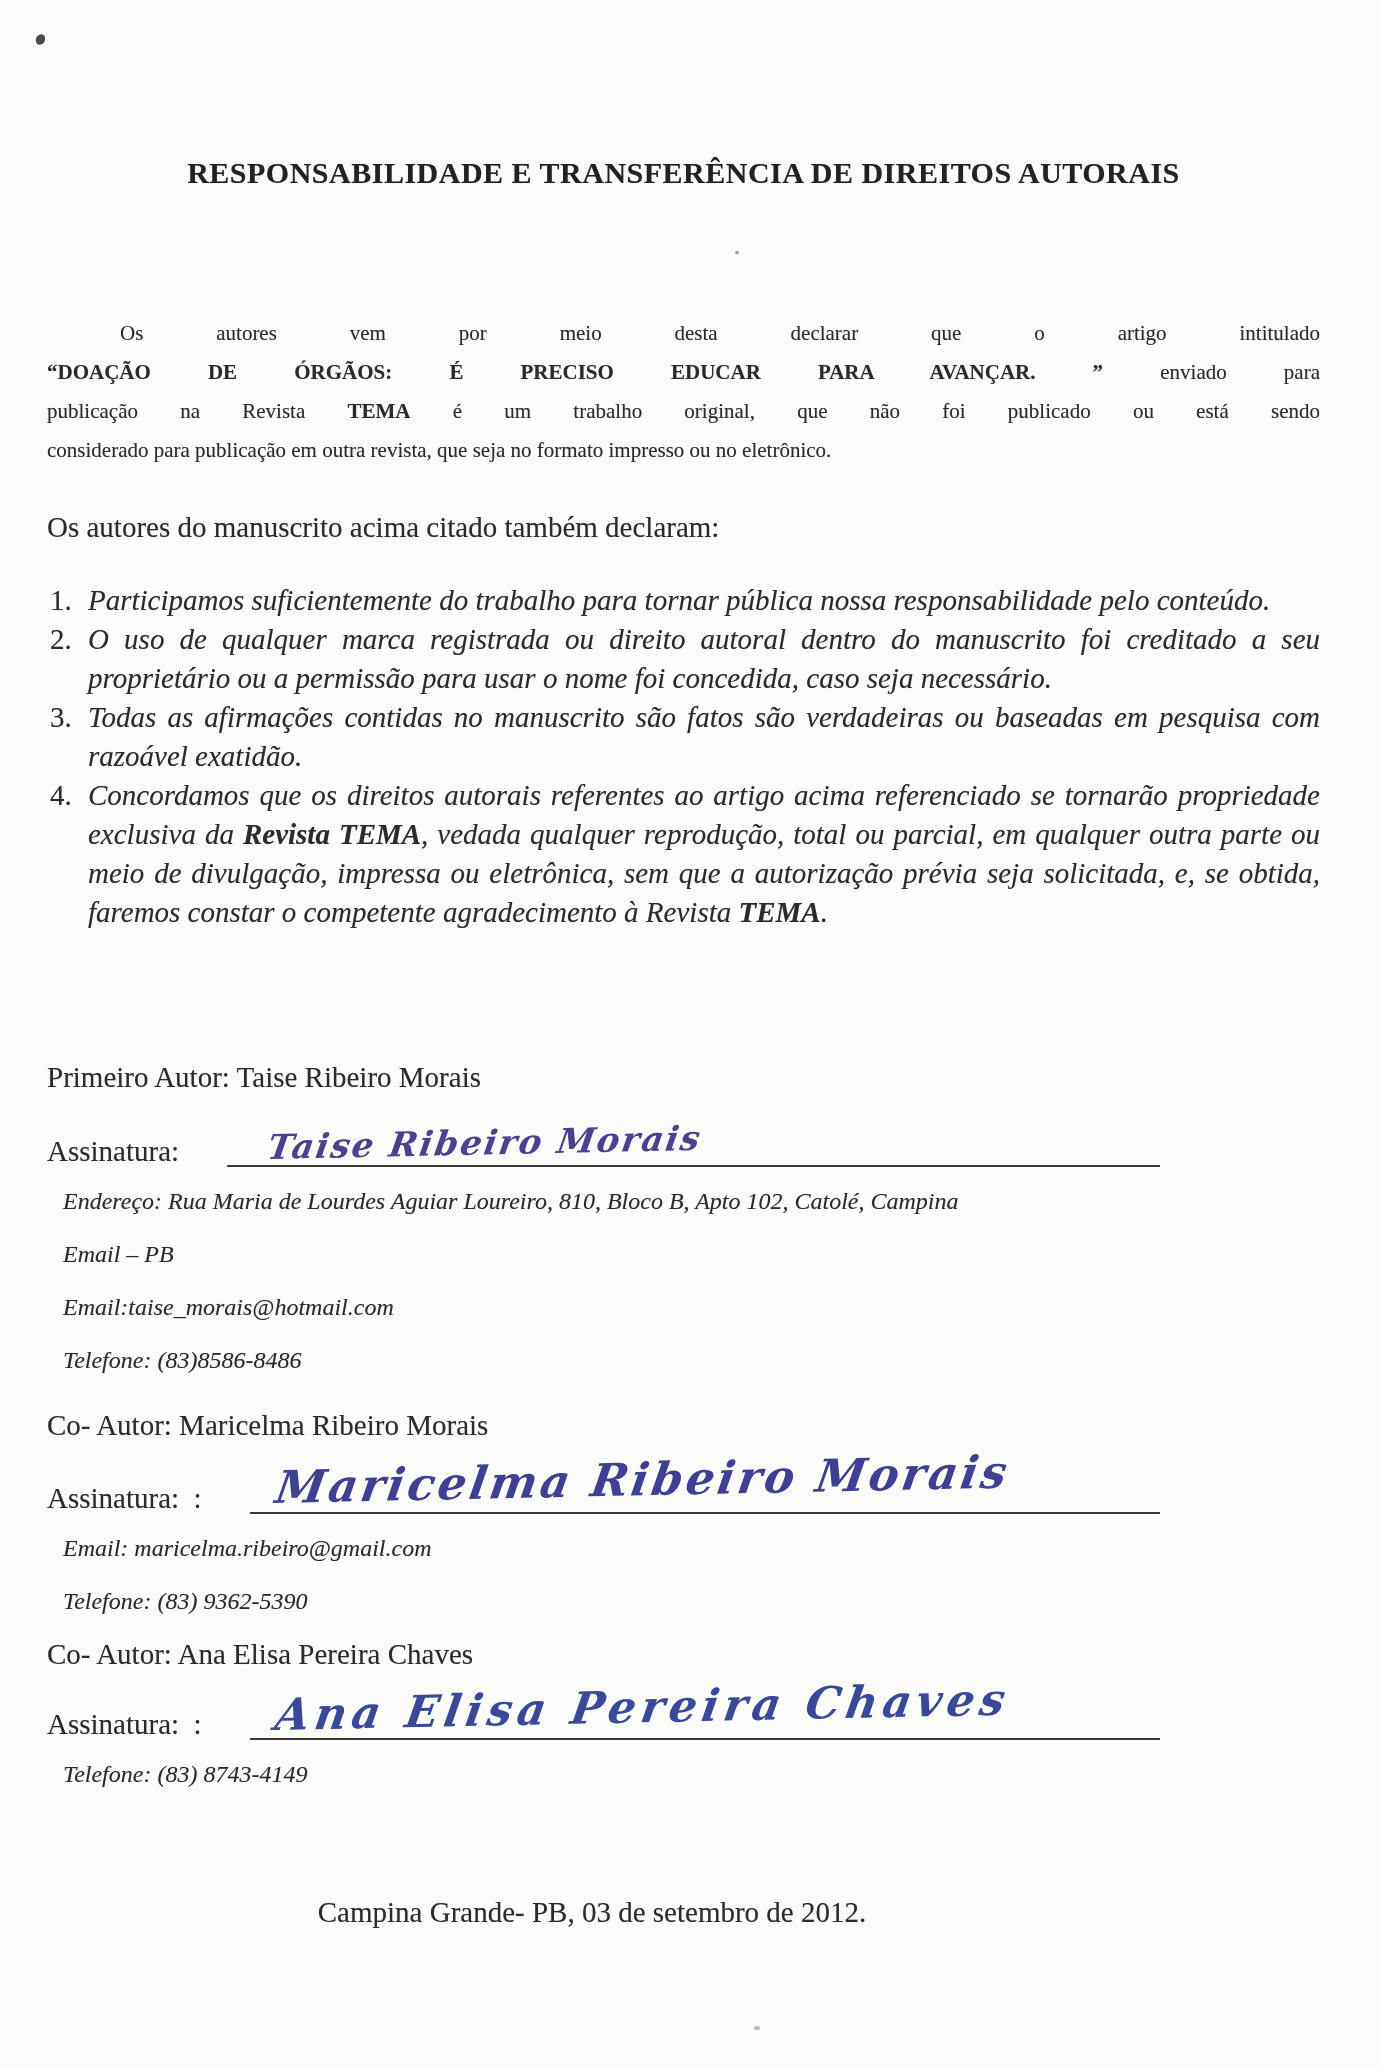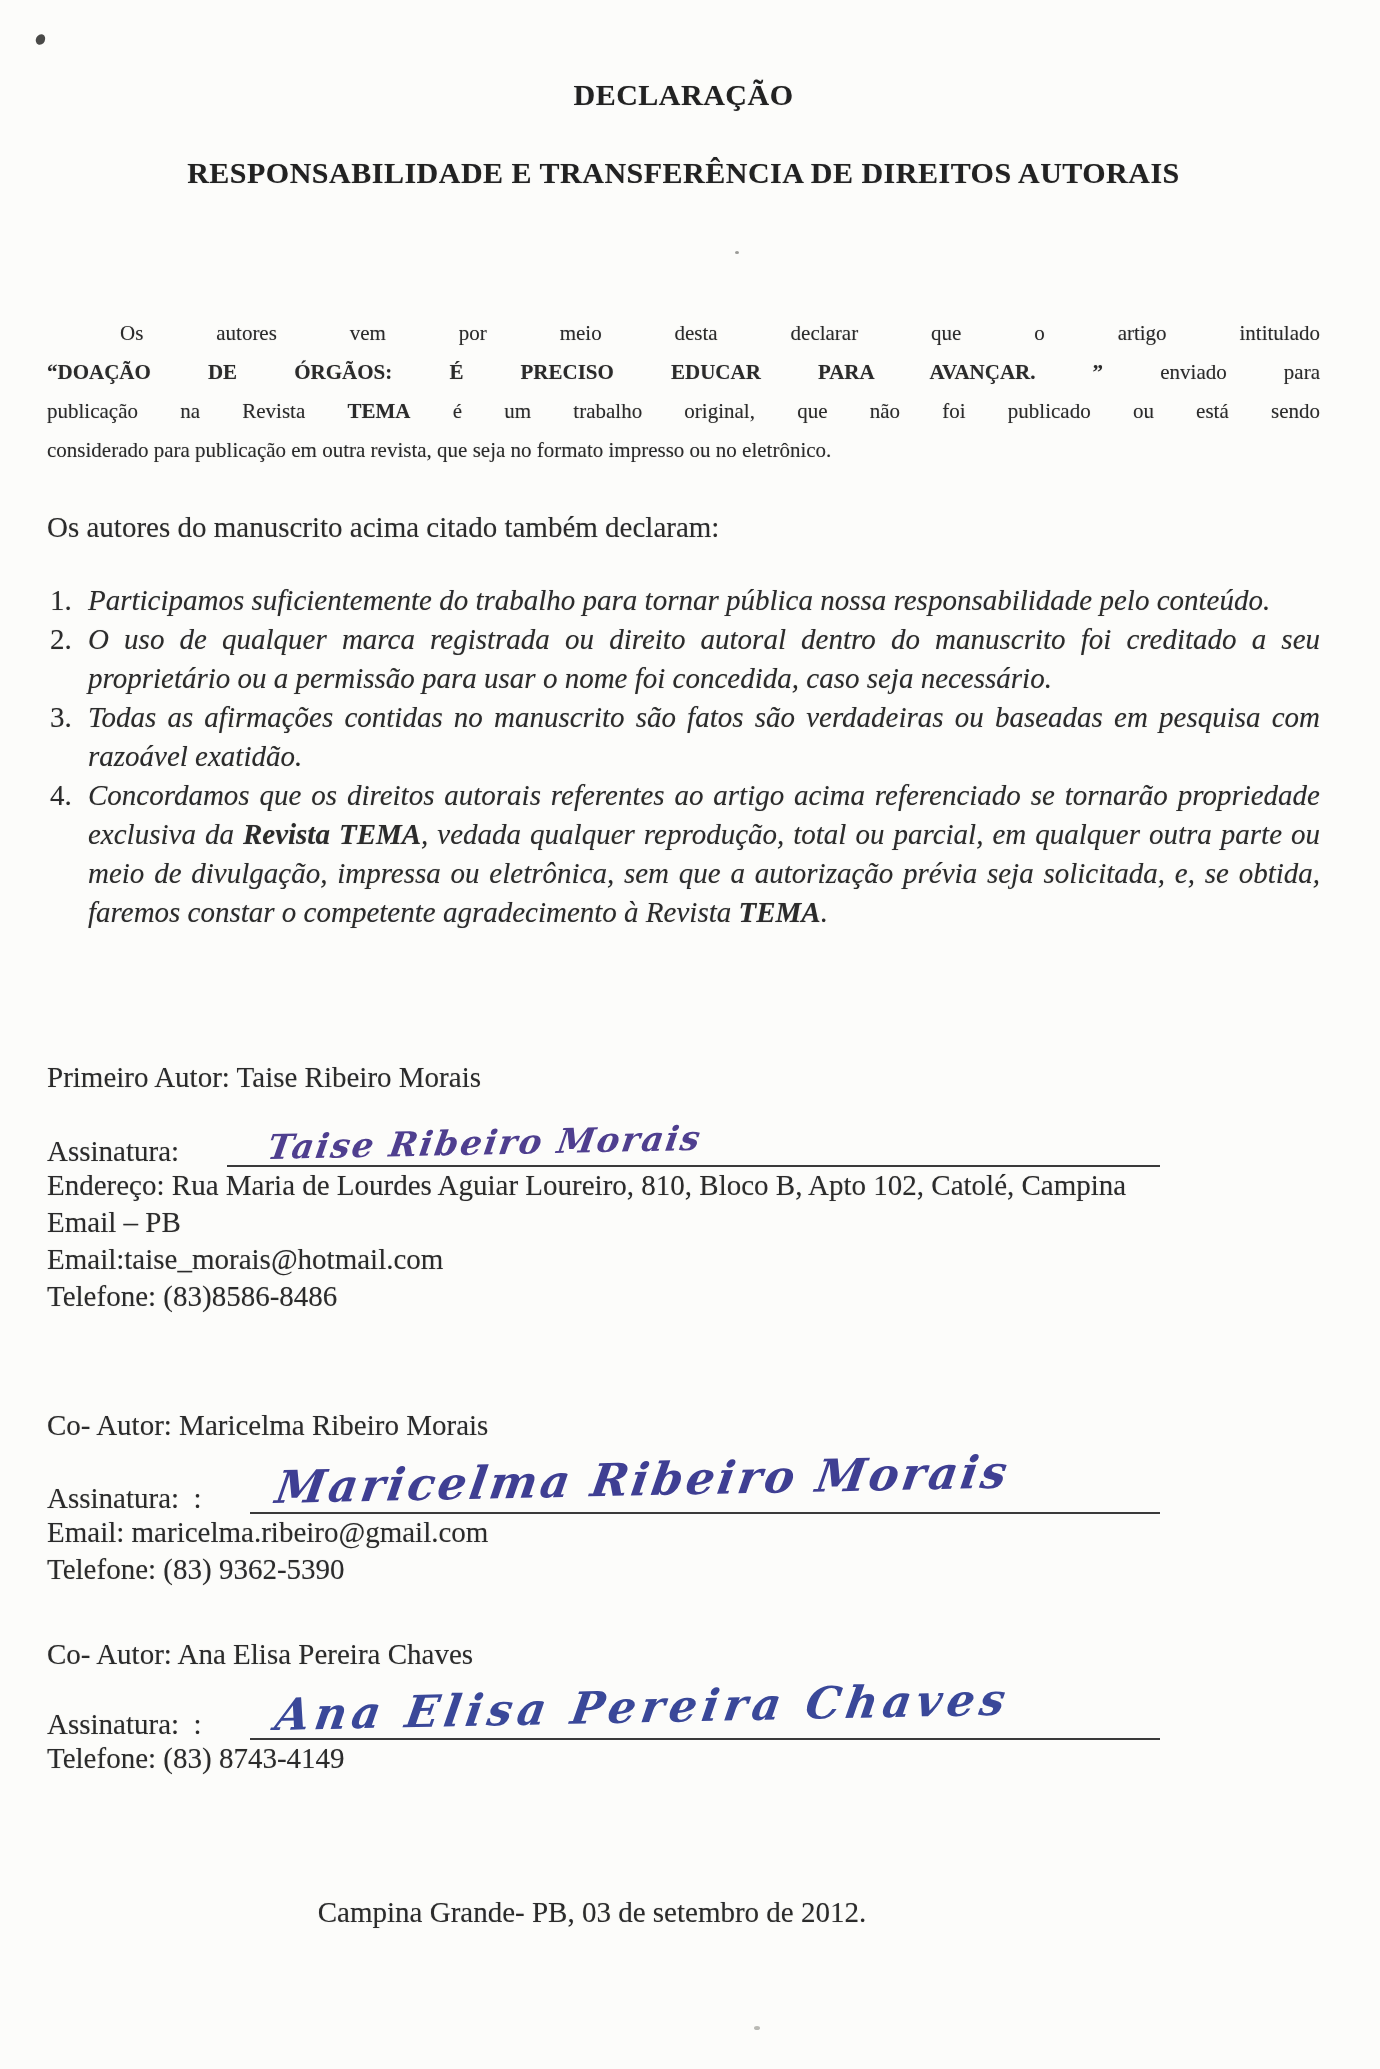--- a/index.html
+++ b/index.html
@@ -51,21 +51,21 @@
     font-family:"DejaVu Serif","Liberation Serif",serif;
     font-style:italic;font-weight:bold;
     white-space:nowrap;
     transform:rotate(-1.2deg) skewX(-10deg);
     transform-origin:left bottom;
     text-shadow:none;
   }
   .a1 .script{left:38px;font-size:34px;letter-spacing:2px;}
   .a2 .script{left:22px;font-size:45px;letter-spacing:3px;}
   .a3 .script{left:22px;font-size:44px;letter-spacing:5px;}
-  .aline{margin:0;font-size:29px;line-height:37px;}
+  .aline{margin:16px;font-size:24px;line-height:37px;font-style:italic;}
   .a1 .aline:first-of-type{margin-top:9px;}
   .a2 .aline:first-of-type{margin-top:9px;}
   .a3 .aline:first-of-type{margin-top:11px;}
 
   .footer-wrap{position:absolute;left:0;top:1896px;width:1090px;text-align:center;}
   .footer{margin:0;font-size:29px;display:inline-block;}
 
   .speck{position:absolute;border-radius:50%;}
   .s1{left:36px;top:34px;width:9px;height:11px;background:#4a4a48;transform:rotate(25deg);}
   .s2{left:735px;top:251px;width:4px;height:3px;background:#9a9a96;}
@@ -74,21 +74,20 @@
 </head>
 <body>
 
 <div class="page">
   <div class="speck s1"></div>
   <div class="speck s2"></div>
   <div class="speck s3"></div>
 
   <div class="content txt">
 
-    <h1 class="title">DECLARAÇÃO</h1>
     <h2 class="subtitle">RESPONSABILIDADE E TRANSFERÊNCIA DE DIREITOS AUTORAIS</h2>
 
     <div class="intro">
       <div class="jline indent"><span>Os autores vem por meio desta declarar que o artigo intitulado</span></div>
       <div class="jline"><b>“DOAÇÃO DE ÓRGÃOS: É PRECISO EDUCAR PARA AVANÇAR. ”</b>
 <span>enviado para</span></div>
       <div class="jline"><span>publicação na Revista</span>
 <b>TEMA</b>
 <span>é um trabalho original, que não foi publicado  ou está sendo</span></div>
       <div class="pline"><span>considerado para publicação em outra revista, que seja no formato impresso ou no eletrônico.</span></div>

